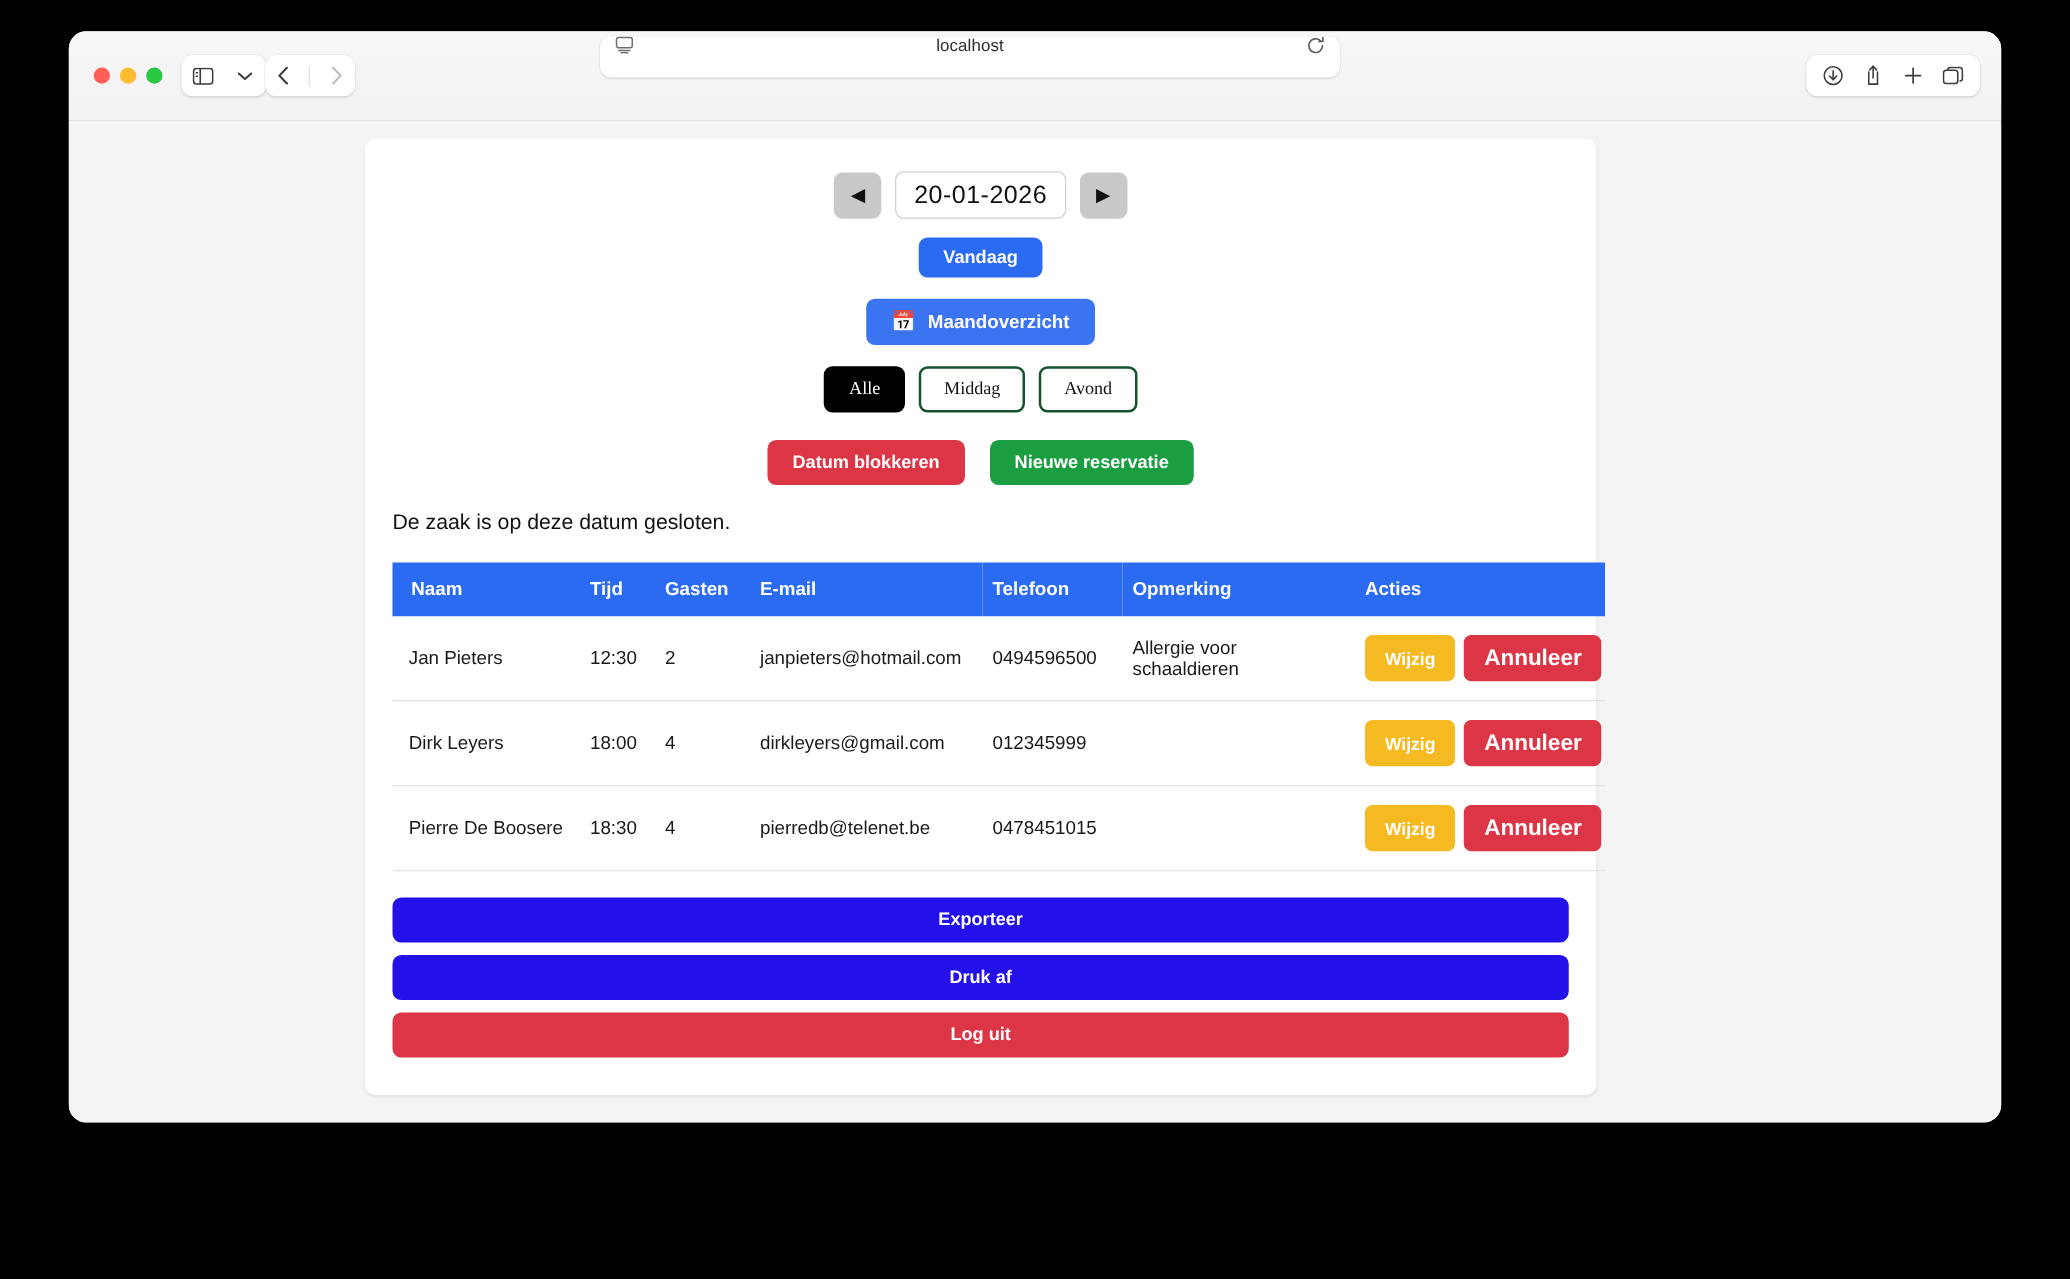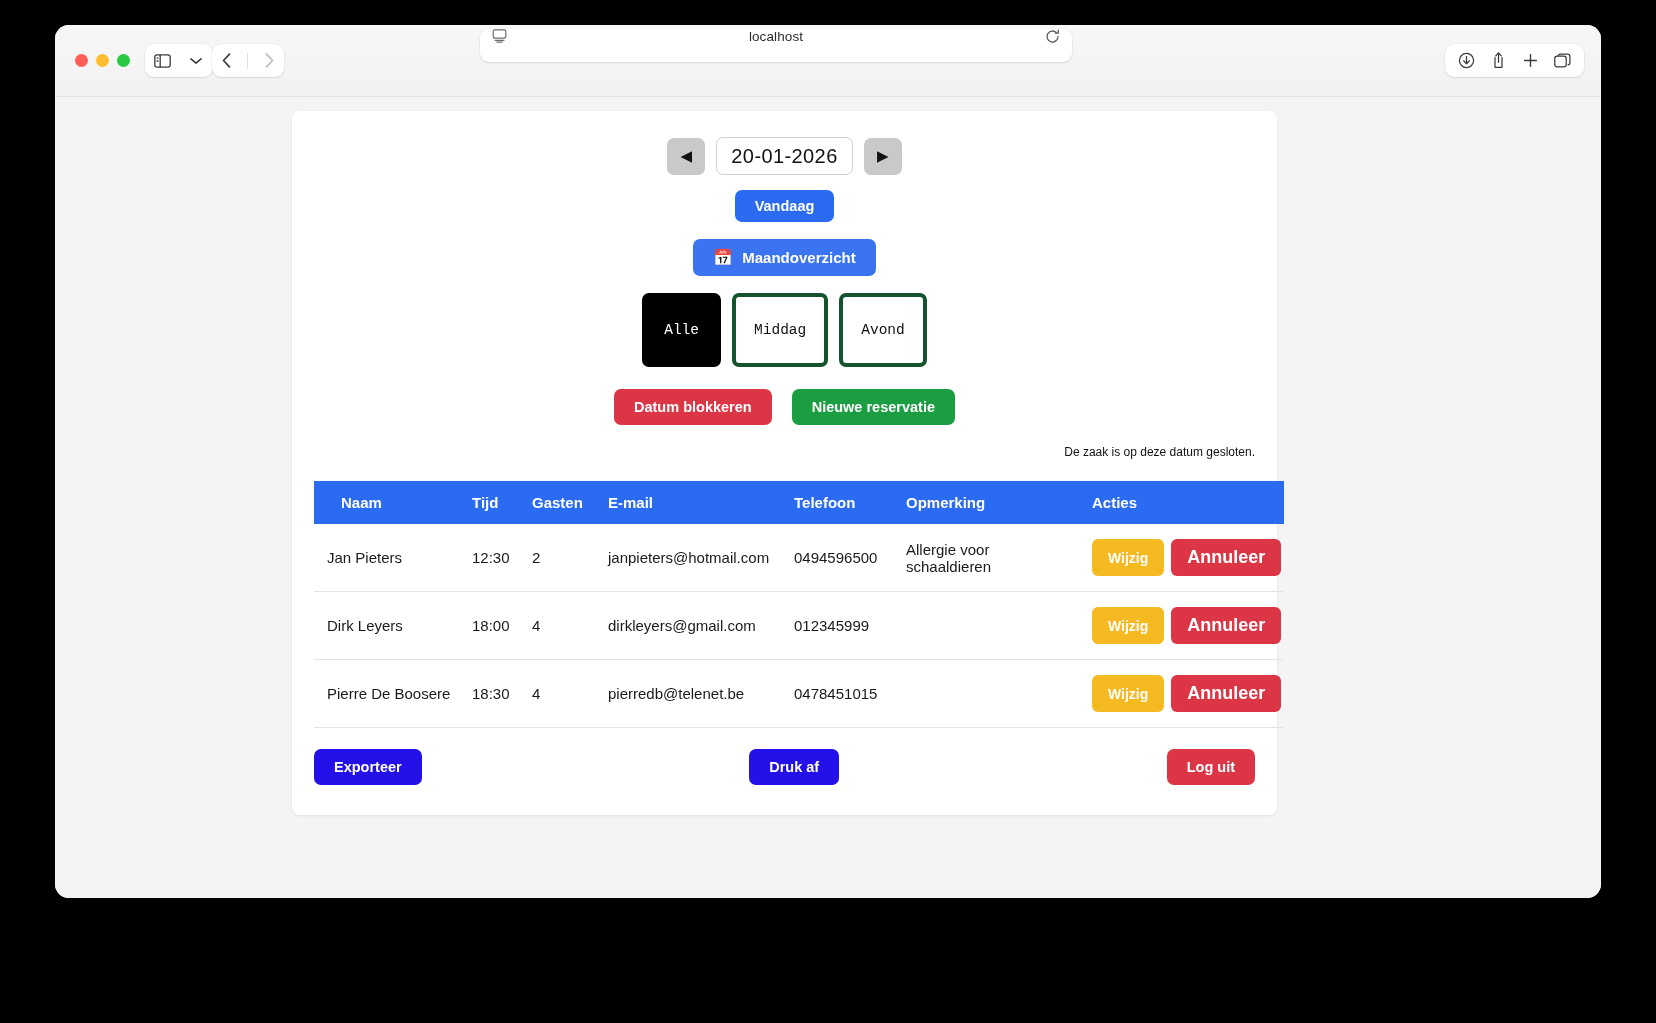--- a/index.html
+++ b/index.html
@@ -127,53 +127,53 @@
     font-size: 15px;
     padding: 10px 20px;
     display: inline-flex; align-items: center; gap: 9px;
   }
   .cal-emoji { font-size: 16px; line-height: 1; }
 
   
   .filters { display: flex; justify-content: center; gap: 11px; margin-top: 17px; }
   .filter {
     background: #fff;
-    border: 4px solid #14532d;
+    border: 2px solid #14532d;
     border-radius: 7px;
-    padding: 25px 18px;
+    padding: 8px 18px;
     font-size: 14.5px;
     color: #111;
     cursor: pointer;
-    font-family: Liberation Mono, monospace;
+    font-family: Liberation Serif, serif;
   }
   .filter.active { background: #000; color: #fff; border-color: #000; }
 
   
   .actions { display: flex; justify-content: center; gap: 20px; margin-top: 22px; }
   .btn-block { background: #dc3545; font-size: 14.5px; padding: 10px 20px; }
   .btn-new   { background: #1b9e42; font-size: 14.5px; padding: 10px 20px; }
 
   .notice {
-    text-align: right;
+    text-align: left;
     margin-top: 20px;
-    font-size: 12px;
+    font-size: 17px;
     color: #111;
   }
 
   
   table { width: 100%; border-collapse: collapse; margin-top: 22px; table-layout: fixed; }
   thead th {
     background: #2a6bf2;
     color: #fff;
     text-align: left;
     font-size: 15px;
     font-weight: bold;
     padding: 13px 8px;
   }
-  thead th:first-child { padding-left: 27px; }
+  thead th:first-child { padding-left: 15px; }
   tbody td {
     padding: 15px 8px;
     font-size: 15px;
     color: #1a1a1a;
     border-bottom: 1px solid #e4e4e4;
     vertical-align: middle;
   }
   tbody td:first-child { padding-left: 13px; }
   .col-naam     { width: 150px; }
   .col-tijd     { width: 60px; }
@@ -191,21 +191,21 @@
     font-family: "Liberation Sans", sans-serif;
   }
   .btn-cancel {
     background: #dc3545; color: #fff;
     font-size: 18px; font-weight: bold;
     padding: 8px 16px; border: none; border-radius: 6px; cursor: pointer;
     font-family: "Liberation Sans", sans-serif;
   }
 
   
-  .footer { display: flex; justify-content: space-between; gap: 10px; margin-top: 21px; }
+  .footer { display: flex; justify-content: flex-end; gap: 10px; margin-top: 21px; flex-direction: column; }
   .btn-export { background: #2410e8; font-size: 14.5px; padding: 10px 20px; }
   .btn-print  { background: #2410e8; font-size: 14.5px; padding: 10px 20px; }
   .btn-logout { background: #dc3545; font-size: 14.5px; padding: 10px 20px; }
 </style>
 </head>
 <body>
 
 <div class="window">
 
   <div class="toolbar">

